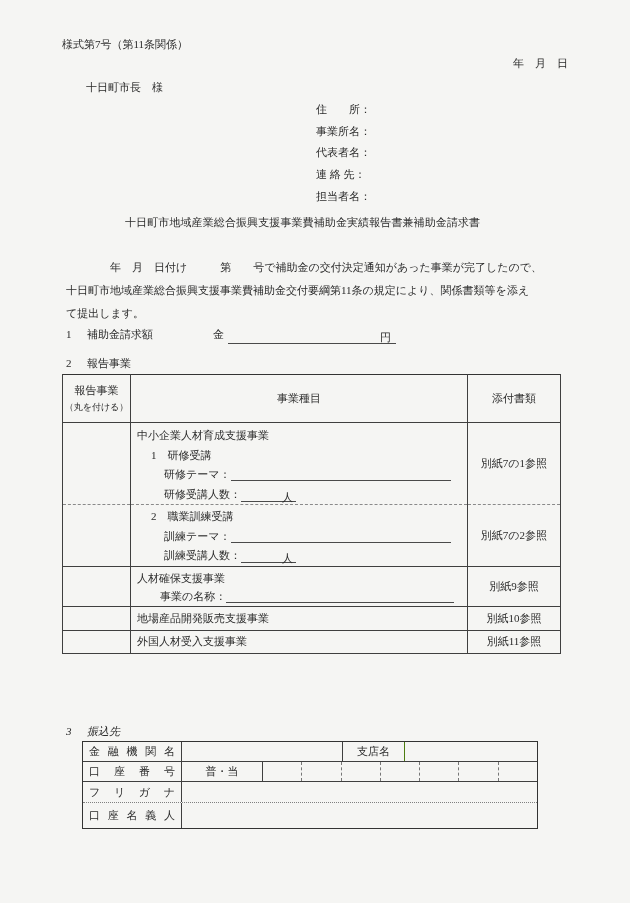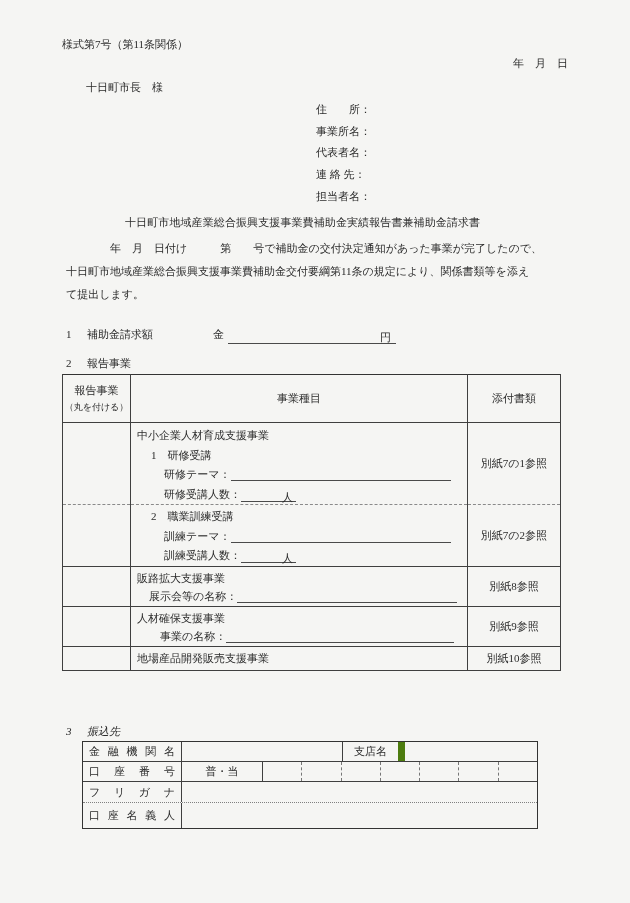--- a/index.html
+++ b/index.html
@@ -20,21 +20,21 @@
     height:13px;
     vertical-align:-3px;
   }
   
   .form-number{left:62px;top:37px;}
   .date-line{right:62px;top:56px;}
   .addressee{left:86px;top:80px;}
   .applicant{left:316px;top:99px;}
   .applicant .afield{line-height:21.7px;}
   .doc-title{left:125px;top:215px;letter-spacing:0.1px;}
-  .body-par{left:66px;top:237px;width:503px;}
+  .body-par{left:66px;top:256px;width:503px;}
   .body-par .bline{line-height:23.2px;}
   .body-par .bline.first{padding-left:44px;}
   
   .sec-no{display:inline-block;width:21px;}
   .claim-line{left:66px;top:327px;}
   .claim-prefix{margin-left:60px;}
   .money-blank{width:163px;margin-left:4px;text-align:right;padding-right:5px;}
   .report-heading{left:66px;top:356px;}
   .transfer-heading{left:66px;top:724px;font-style:italic;}
   
@@ -89,21 +89,21 @@
     border-right:1px solid #3f3f3f;
     display:flex;align-items:center;
     padding:0 6px;
   }
   .bank-label span{
     display:inline-block;width:100%;
     text-align:justify;text-align-last:justify;
   }
   .b-cell{display:flex;align-items:center;justify-content:center;}
   .b-blank1{width:161px;flex:0 0 161px;border-right:1px solid #3f3f3f;}
-  .b-branch{width:62px;flex:0 0 62px;border-right:7px solid #4d7c0f;}
+  .b-branch{width:62px;flex:0 0 62px;border-right:1px solid #4d7c0f;}
   .b-blank2{flex:1;}
   .b-type{width:81px;flex:0 0 81px;border-right:1px solid #3f3f3f;}
   .b-digits{flex:1;display:flex;}
   .b-digit{flex:1;}
   .b-digit + .b-digit{border-left:1px dashed #777;}
   .b-wide{flex:1;}
 </style>
 </head>
 <body>
 
@@ -169,46 +169,43 @@
       <td class="c2">
         <div class="lines" style="padding-top:2px">
           <div class="pad20">2　職業訓練受講</div>
           <div class="pad33"><span>訓練テーマ：</span><span class="blank u-theme"></span></div>
           <div class="pad33"><span>訓練受講人数：</span><span class="blank u-count">人</span></div>
         </div>
       </td>
       <td class="c3">別紙7の2参照</td>
     </tr>
     <tr>
-      <td class="c1" style="height:39px"></td>
-      <td class="c2">
-        <div class="lines two">
-          <div class="pad6">販路拡大支援事業</div>
-          <div class="pad18"><span>展示会等の名称：</span><span class="blank u-name-c"></span></div>
-        </div>
-      </td>
-      <td class="c3">別紙8参照</td>
-    </tr>
-    <tr>
       <td class="c1" style="height:38px"></td>
       <td class="c2">
         <div class="lines two">
           <div class="pad6">人材確保支援事業</div>
           <div class="pad29"><span>事業の名称：</span><span class="blank u-name-d"></span></div>
         </div>
       </td>
       <td class="c3">別紙9参照</td>
     </tr>
     <tr>
       <td class="c1" style="height:23px"></td>
       <td class="c2 mid">
             <div class="pad6">地場産品開発販売支援事業</div>
           </td>
       <td class="c3">別紙10参照</td>
     </tr>
+    <tr>
+      <td class="c1" style="height:22px"></td>
+      <td class="c2 mid">
+            <div class="pad6">外国人材受入支援事業</div>
+          </td>
+      <td class="c3">別紙11参照</td>
+    </tr>
   </tbody>
     </table>
 
   <div class="abs transfer-heading">
     <span class="sec-no">3</span><span>振込先</span>
   </div>
 
   <div class="bank">
     <div class="bank-row r1">
       <div class="bank-label">

